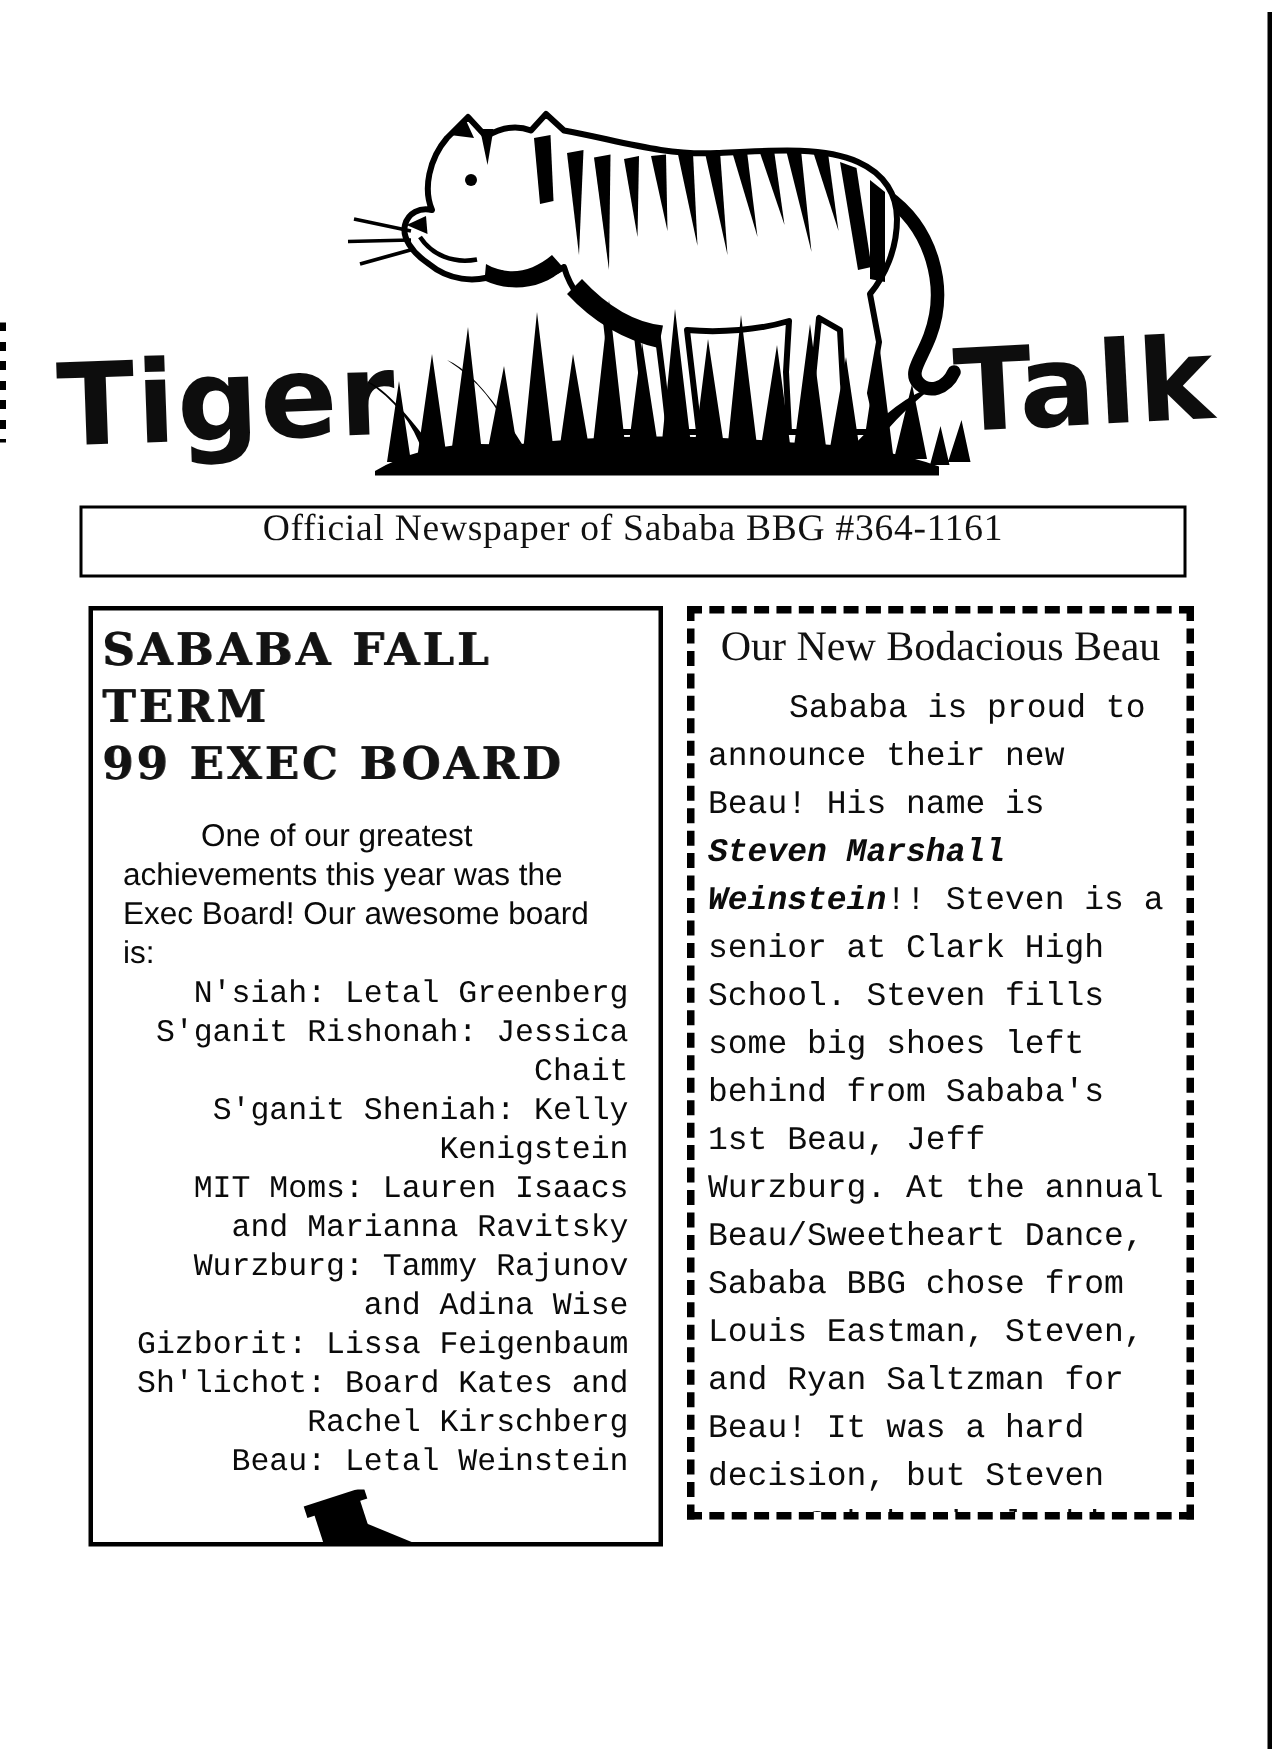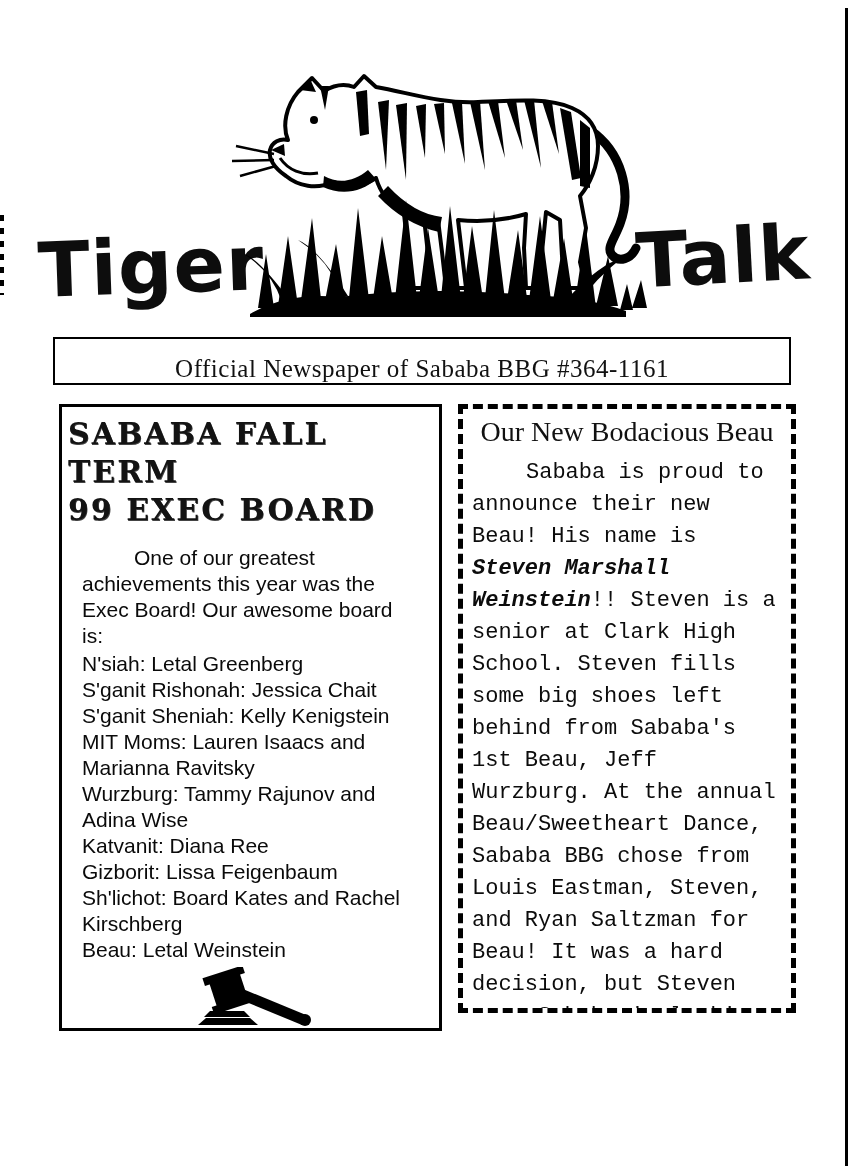--- a/index.html
+++ b/index.html
@@ -14,41 +14,41 @@
     position:absolute; font-family:"DejaVu Sans", sans-serif;
     font-weight:900; font-size:76px; color:#0d0d0d; letter-spacing:1px;
     white-space:nowrap;
   }
   #title-left  { left:38px;  top:222px; transform:rotate(-2deg); }
   #title-right { left:636px; top:212px; transform:rotate(-3deg); }
   #tiger-art { position:absolute; left:228px; top:58px; }
   
   #banner {
     position:absolute; left:53px; top:337px; width:738px; height:48px;
-    border:2px solid #000; display:flex; align-items:flex-end; justify-content:center;
+    border:2px solid #000; display:flex; align-items:flex-start; justify-content:center;
   }
   #banner .txt {
     font-family:"Liberation Serif", serif; font-size:25px; letter-spacing:0.5px;
     color:#111;
   }
   
   #exec-box {
     position:absolute; left:59px; top:404px; width:383px; height:627px;
     border:3px solid #000; padding:8px 6px; overflow:hidden;
   }
   .exec-heading {
     font-family:"DejaVu Serif", serif; font-weight:bold; font-size:30px;
     line-height:38px; letter-spacing:2px; text-align:left; color:#131313;
     text-shadow:0.6px 0.6px 0 #444;
   }
   .exec-intro {
     margin-top:16px; padding:0 14px; font-size:21px; line-height:26px;
     text-indent:52px; color:#0a0a0a;
   }
-  .exec-list { margin-top:2px; padding:0 14px; text-align:left; }
+  .exec-list { margin-top:2px; padding:0 14px; text-align:right;font-family:Liberation Mono, monospace; }
   .exec-list .row { font-size:21px; line-height:26px; color:#0a0a0a; }
   #gavel-wrap { text-align:center; margin-top:4px; }
   
   #beau-box {
     position:absolute; left:458px; top:404px; width:338px; height:609px;
     border:5px dashed #000; padding:6px 9px; overflow:hidden;
   }
   .beau-heading {
     font-family:"Liberation Serif", serif; font-size:28px; line-height:34px;
     text-align:center; color:#111; margin-top:0;
@@ -150,21 +150,20 @@
     <div class="exec-heading">99 EXEC BOARD</div>
 
     <p class="exec-intro">One of our greatest achievements this year was the Exec Board!  Our awesome board is:</p>
 
     <div class="exec-list">
       <div class="row">N'siah: Letal Greenberg</div>
       <div class="row">S'ganit Rishonah: Jessica Chait</div>
       <div class="row">S'ganit Sheniah: Kelly Kenigstein</div>
       <div class="row">MIT Moms: Lauren Isaacs and Marianna Ravitsky</div>
       <div class="row">Wurzburg: Tammy Rajunov and Adina Wise</div>
-      <div class="row">Katvanit: Diana Ree</div>
       <div class="row">Gizborit: Lissa Feigenbaum</div>
       <div class="row">Sh'lichot: Board Kates and Rachel Kirschberg</div>
       <div class="row">Beau: Letal Weinstein</div>
     </div>
 
     <div id="gavel-wrap">
       <svg width="130" height="62" viewBox="0 0 130 62" aria-hidden="true">
         <g fill="#000">
           <g transform="rotate(-18 42 22)">
             <rect x="26" y="10" width="32" height="26"></rect>

